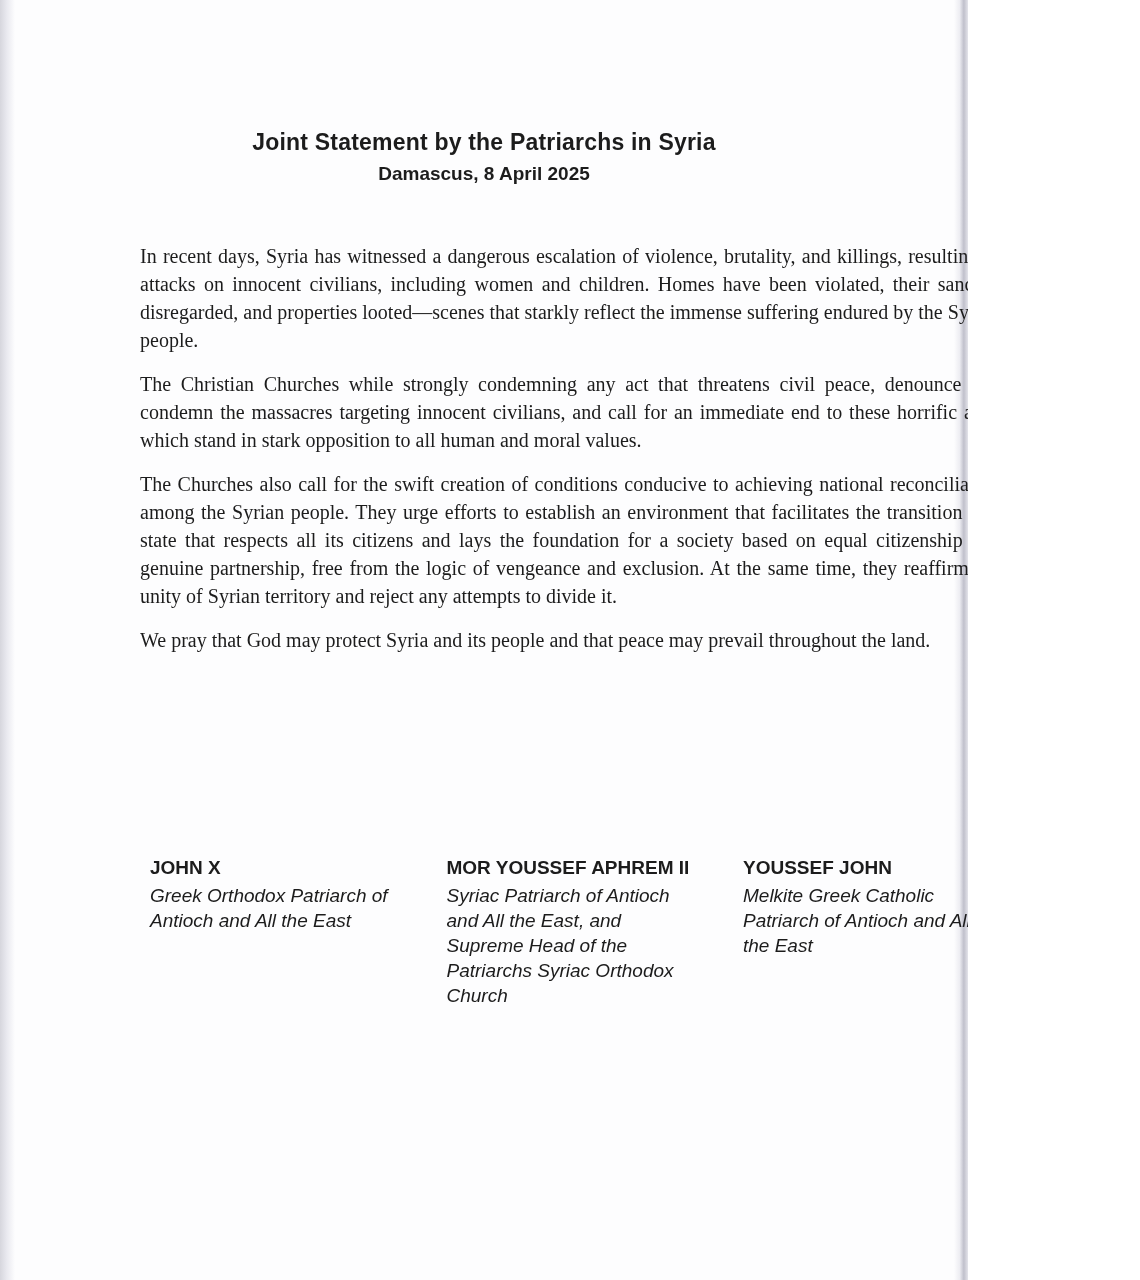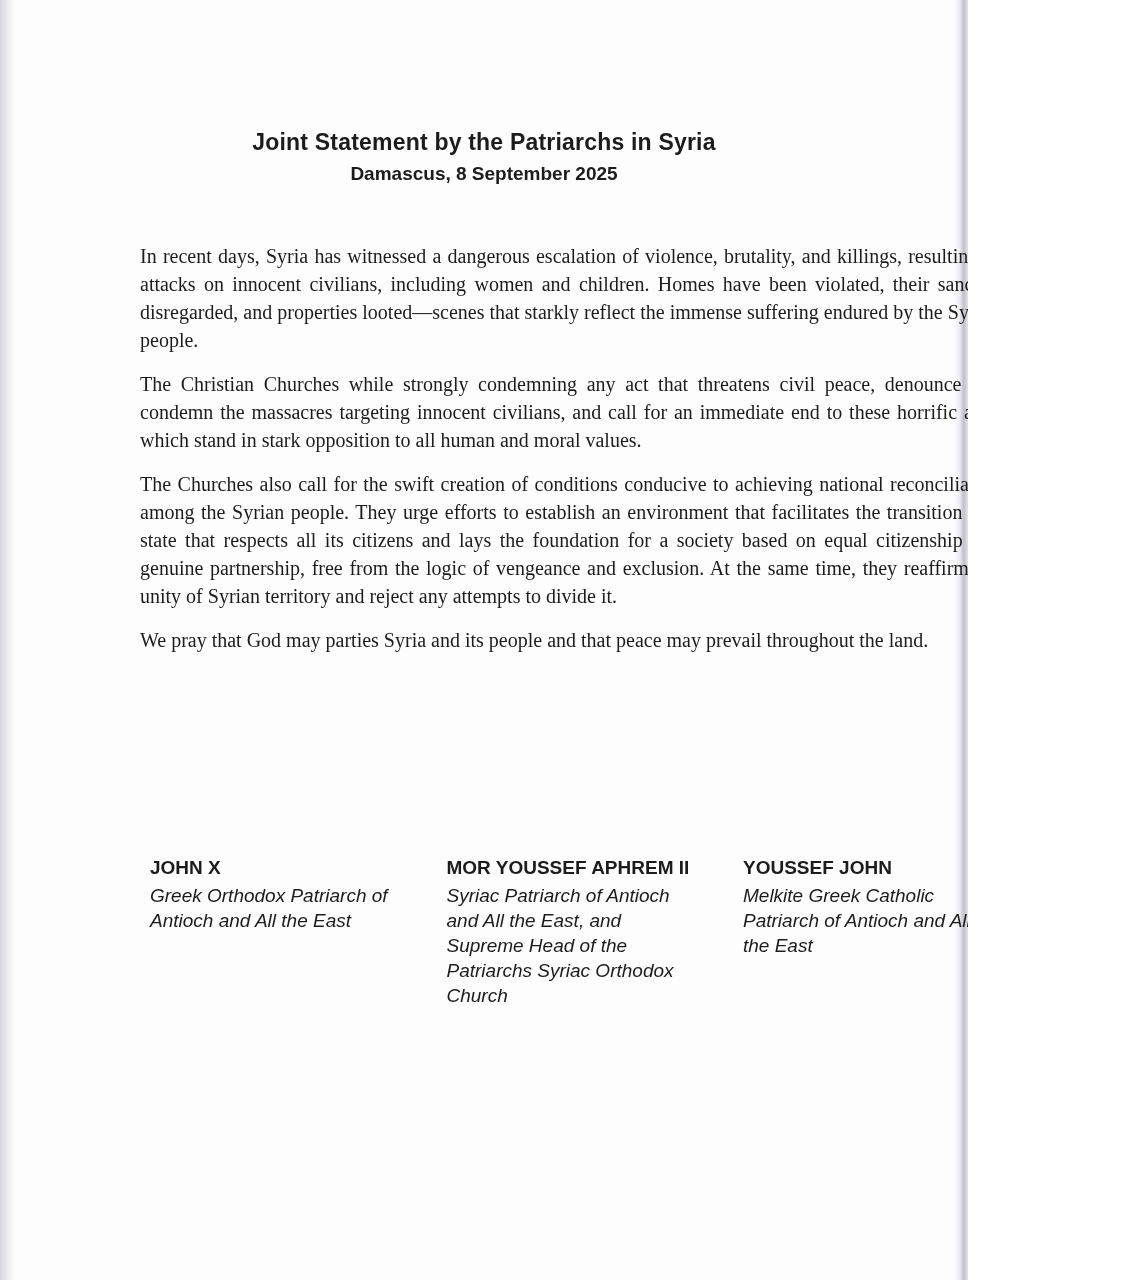--- a/index.html
+++ b/index.html
@@ -89,28 +89,28 @@
 </style>
 </head>
 <body>
 
 <div class="page">
   <div class="edge-left"></div>
   <div class="edge-right"></div>
 
   <div class="header">
     <div class="title">Joint Statement by the Patriarchs in Syria</div>
-    <div class="dateline">Damascus, 8 September 2025</div>
+    <div class="dateline">Damascus, 8 April 2025</div>
   </div>
 
   <div class="doc-body">
     <p>In recent days, Syria has witnessed a dangerous escalation of violence, brutality, and killings, resulting in attacks on innocent civilians, including women and children. Homes have been violated, their sanctity disregarded, and properties looted—scenes that starkly reflect the immense suffering endured by the Syrian people.</p>
     <p>The Christian Churches while strongly condemning any act that threatens civil peace, denounce and condemn the massacres targeting innocent civilians, and call for an immediate end to these horrific acts, which stand in stark opposition to all human and moral values.</p>
     <p>The Churches also call for the swift creation of conditions conducive to achieving national reconciliation among the Syrian people. They urge efforts to establish an environment that facilitates the transition to a state that respects all its citizens and lays the foundation for a society based on equal citizenship and genuine partnership, free from the logic of vengeance and exclusion. At the same time, they reaffirm the unity of Syrian territory and reject any attempts to divide it.</p>
-    <p>We pray that God may parties Syria and its people and that peace may prevail throughout the land.</p>
+    <p>We pray that God may protect Syria and its people and that peace may prevail throughout the land.</p>
   </div>
 
   <div class="signatures">
     <div class="sig">
       <div class="sig-name">JOHN X</div>
       <div class="sig-title">Greek Orthodox Patriarch of
 Antioch and All the East</div>
     </div>
     <div class="sig">
       <div class="sig-name">MOR YOUSSEF APHREM II</div>

